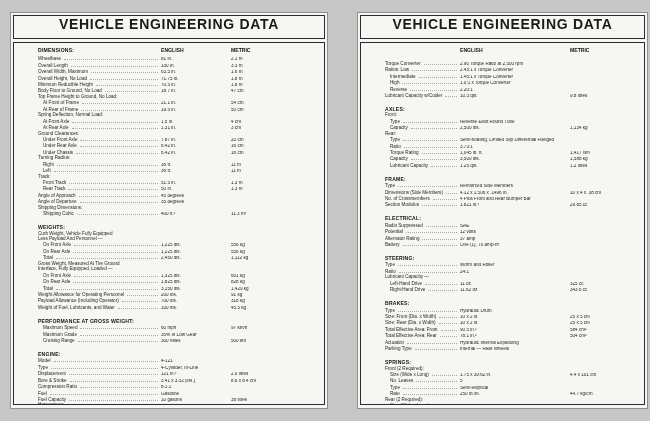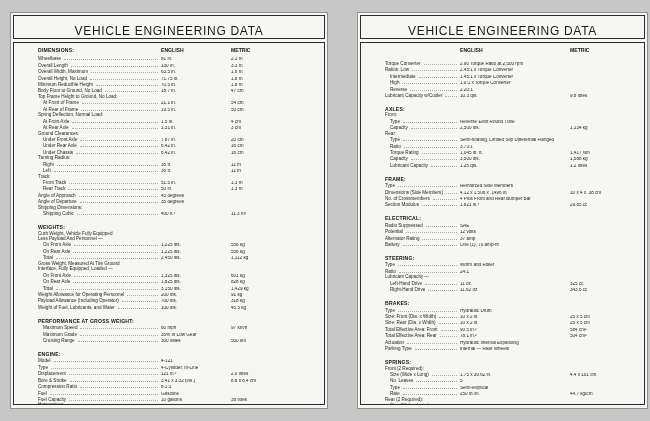--- a/index.html
+++ b/index.html
@@ -16,22 +16,22 @@
     border:1px solid #8f8f8f;
     box-sizing:border-box;
     padding:2px;
     height:397px;
   }
   .page--l{left:10px;width:318px;}
   .page--r{left:357px;width:291px;}
   .titlebox{
     border:1.3px solid #2b2b2b;
     height:22px;
-    display:flex;align-items:flex-end;justify-content:center;
-    font-weight:normal;font-size:12px;letter-spacing:.7px;color:#1a1a1a;
+    display:flex;align-items:flex-start;justify-content:center;
+    font-weight:bold;font-size:14px;letter-spacing:.7px;color:#1a1a1a;
   }
   .bodybox{
     border:1.3px solid #2b2b2b;
     margin-top:3px;
     height:363px;
     box-sizing:border-box;
     padding:5px 8px 3px 24px;
     overflow:hidden;
   }
   .row{

